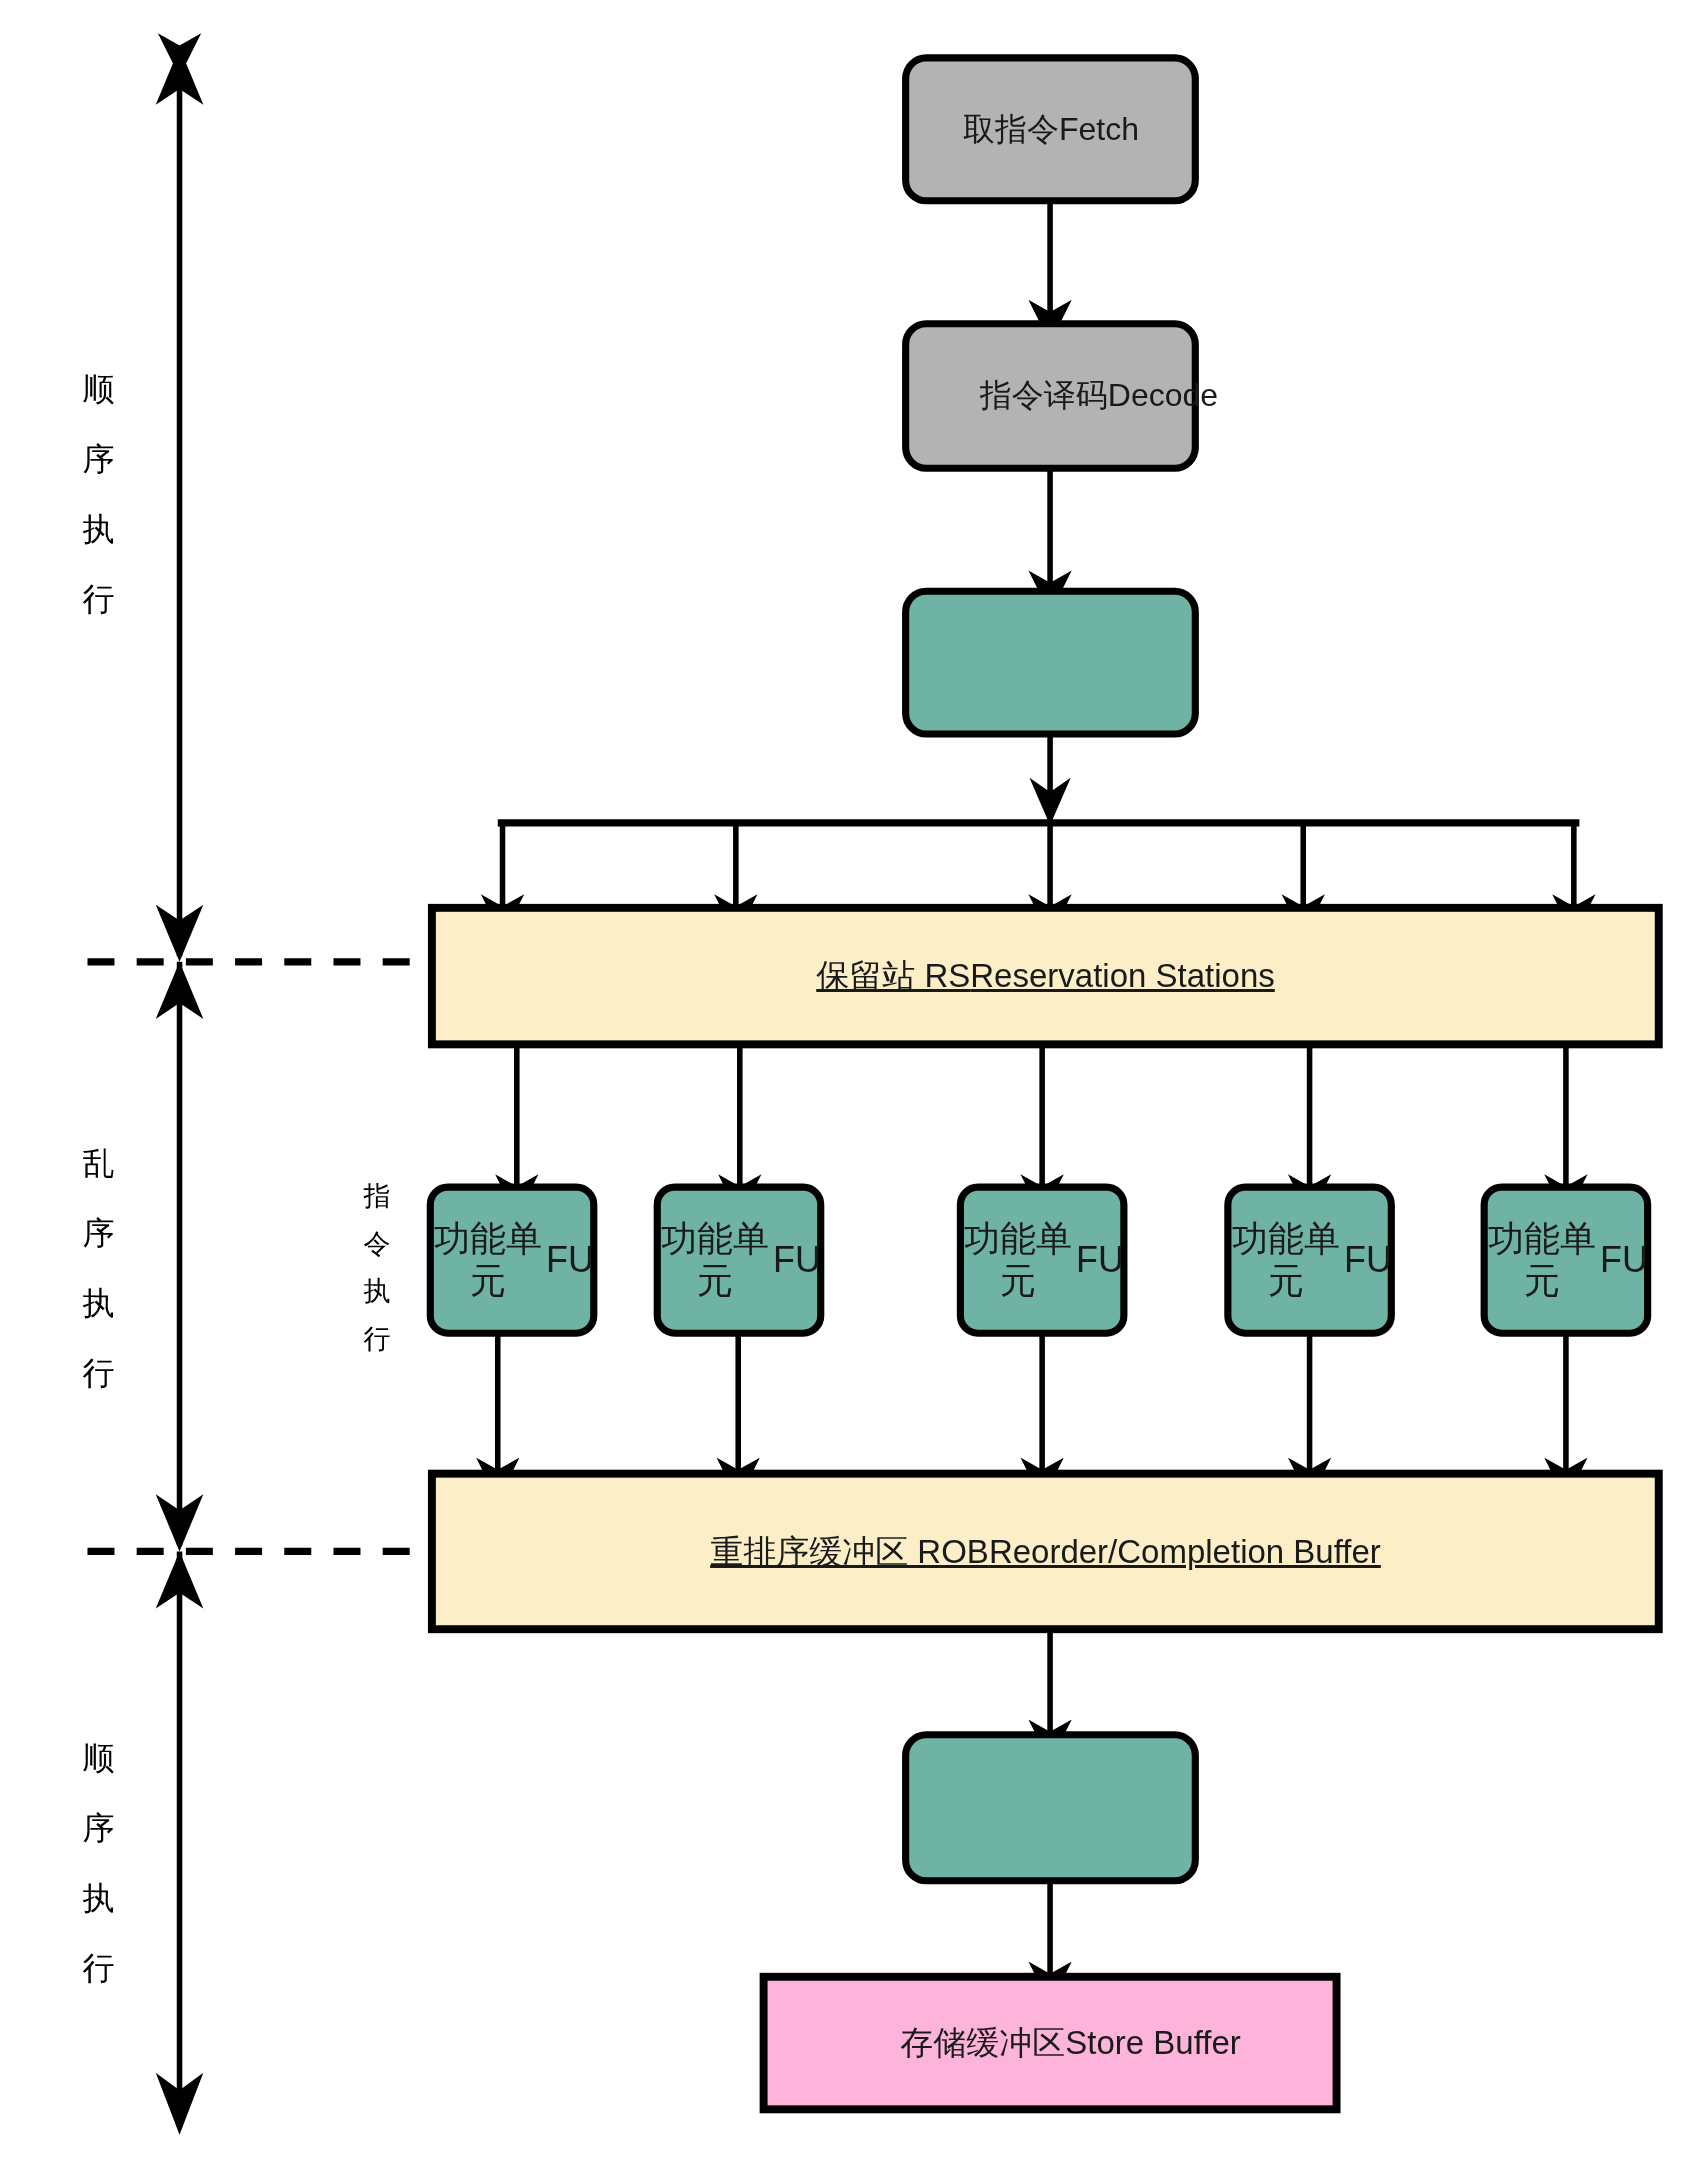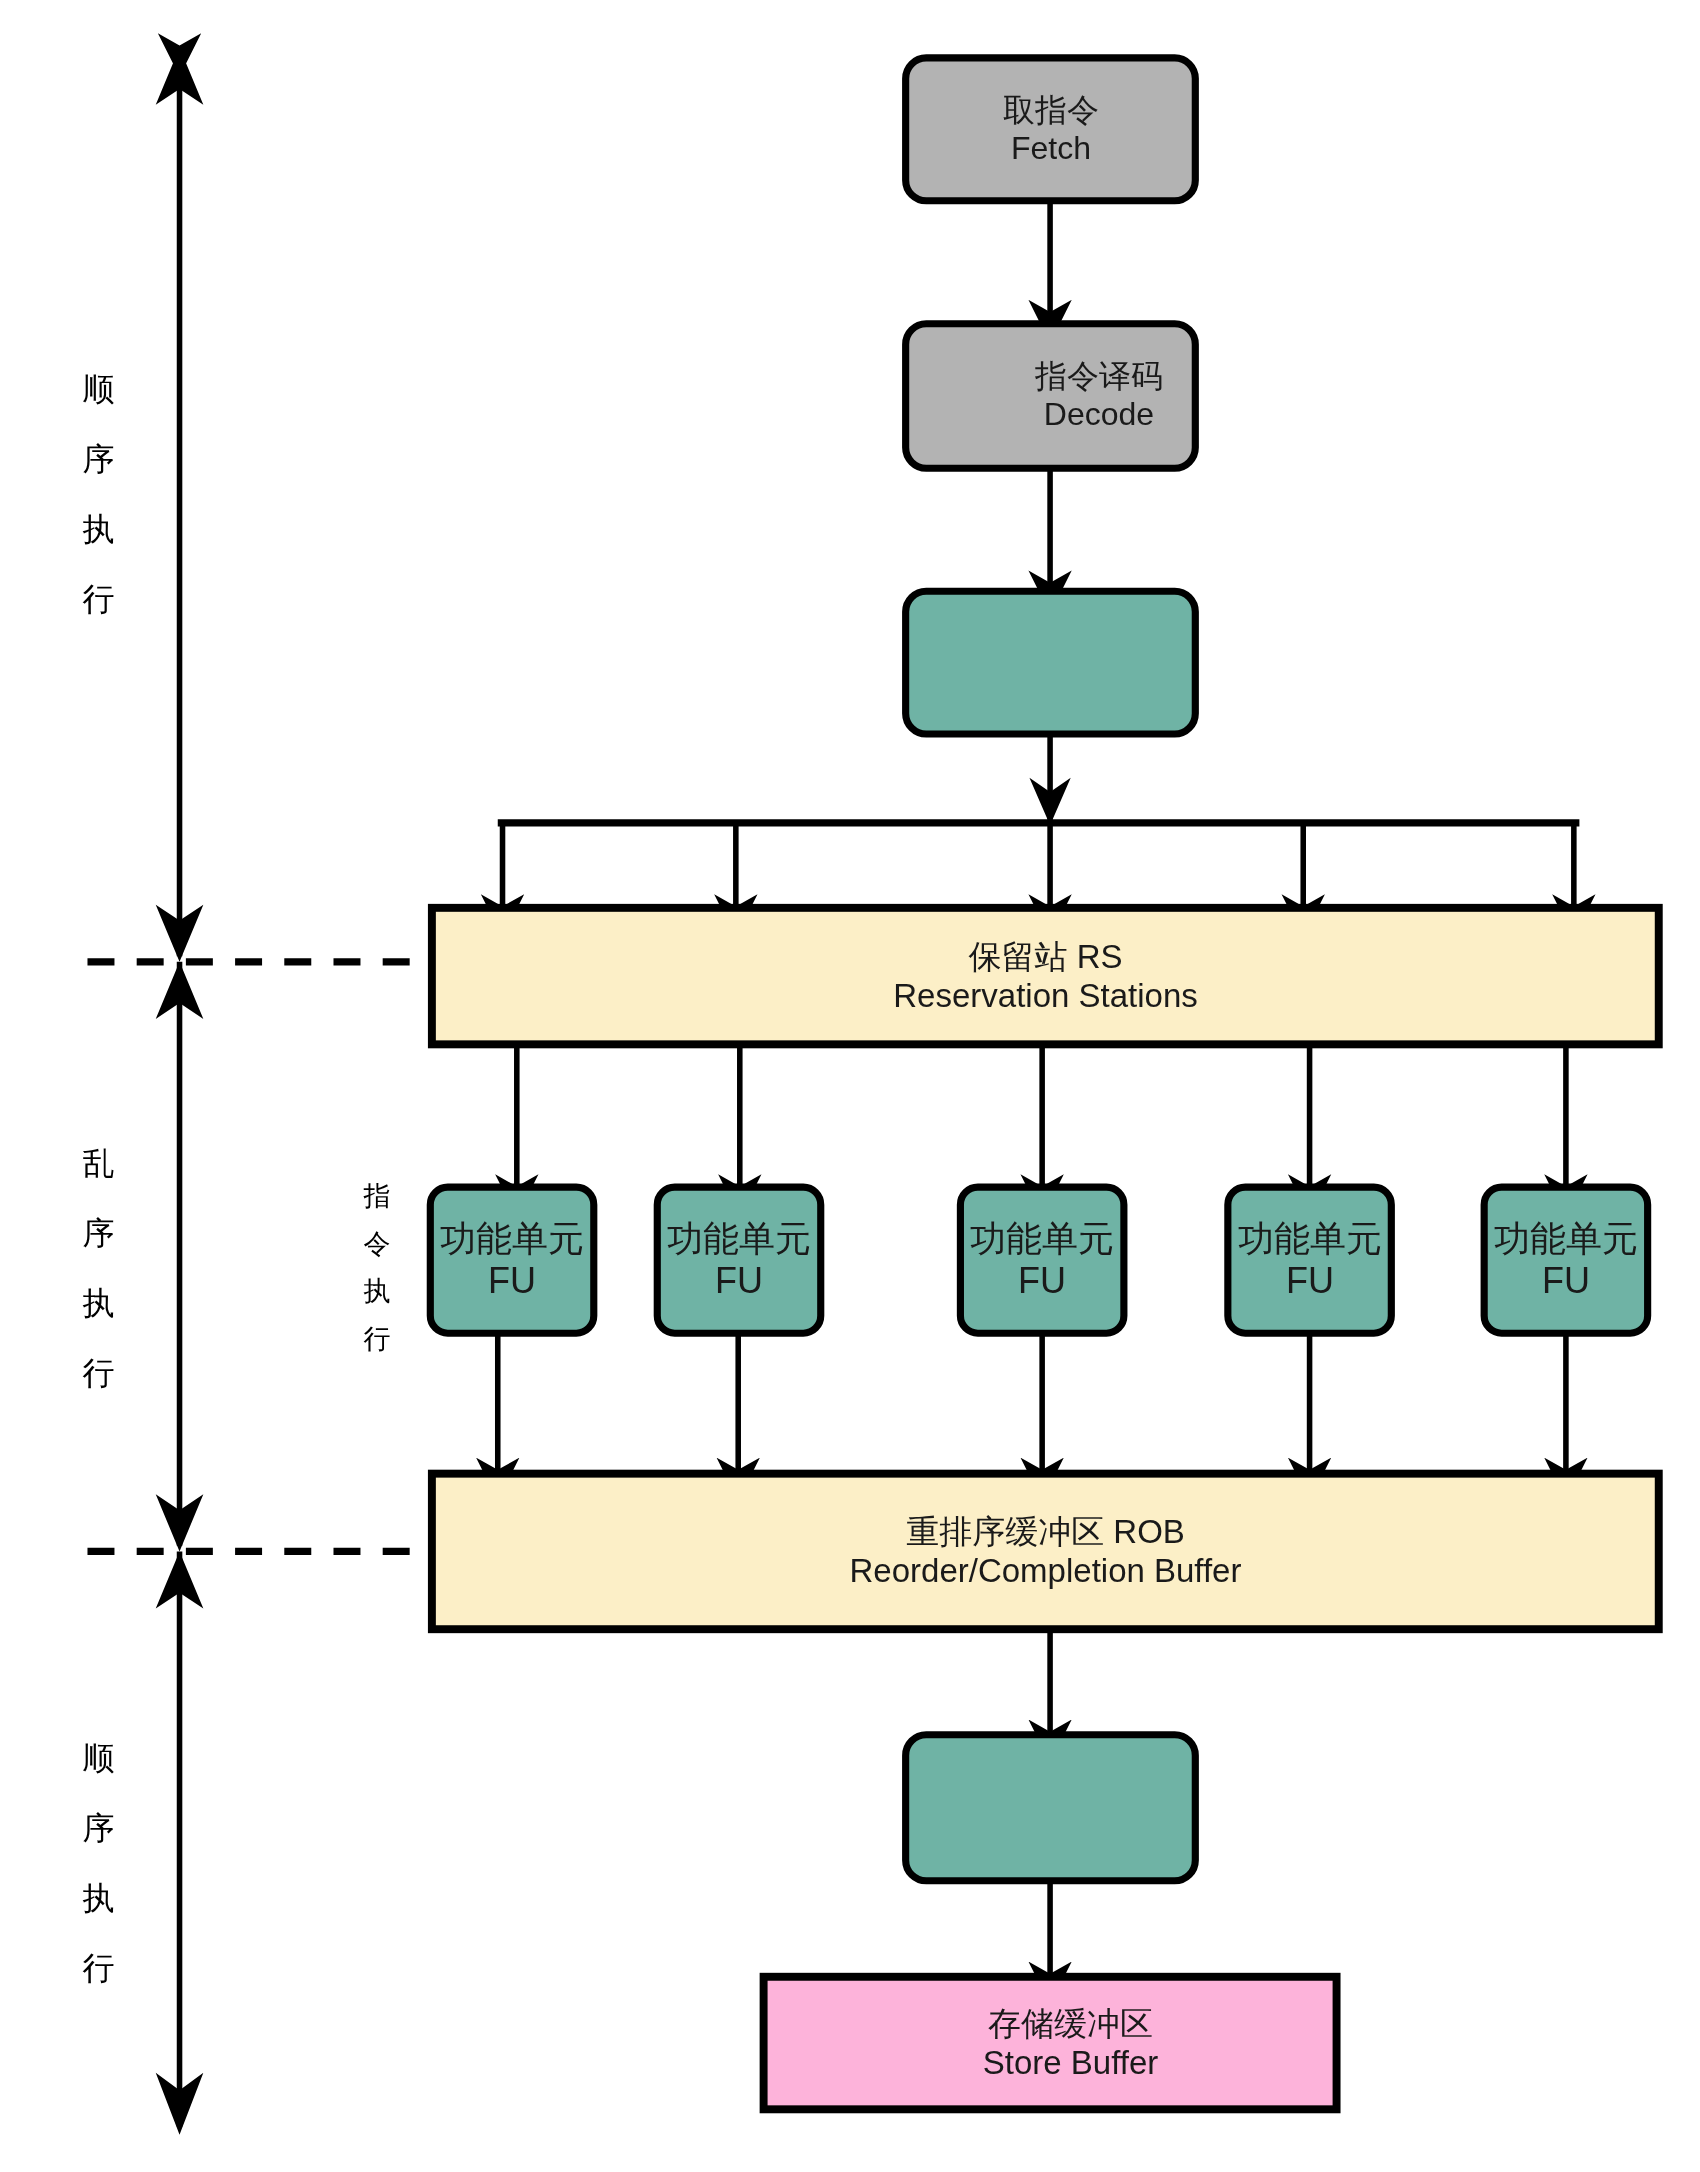--- a/index.html
+++ b/index.html
@@ -19,34 +19,34 @@
     position: absolute;
     top: 0;
     left: 0;
     width: 1701px;
     height: 2172px;
   }
   
   .box-label {
     position: absolute;
     display: flex;
-    flex-direction: column;
+    flex-direction: row;
     align-items: center;
     justify-content: center;
     text-align: center;
     color: #1a1a1a;
     line-height: 1.18;
     pointer-events: none;
   }
   .box-label .cn { display: block; }
   .box-label .en { display: block; }
 
   .lbl-stage   { font-size: 32px; }
   .lbl-fu      { font-size: 36px; }
-  .lbl-bar     { font-size: 33px; }
+  .lbl-bar     { font-size: 33px; text-decoration: underline; }
   .lbl-store   { font-size: 33px; }
 
   
   .vlabel {
     position: absolute;
     display: flex;
     flex-direction: column;
     align-items: center;
     color: #000000;
     font-size: 32px;

